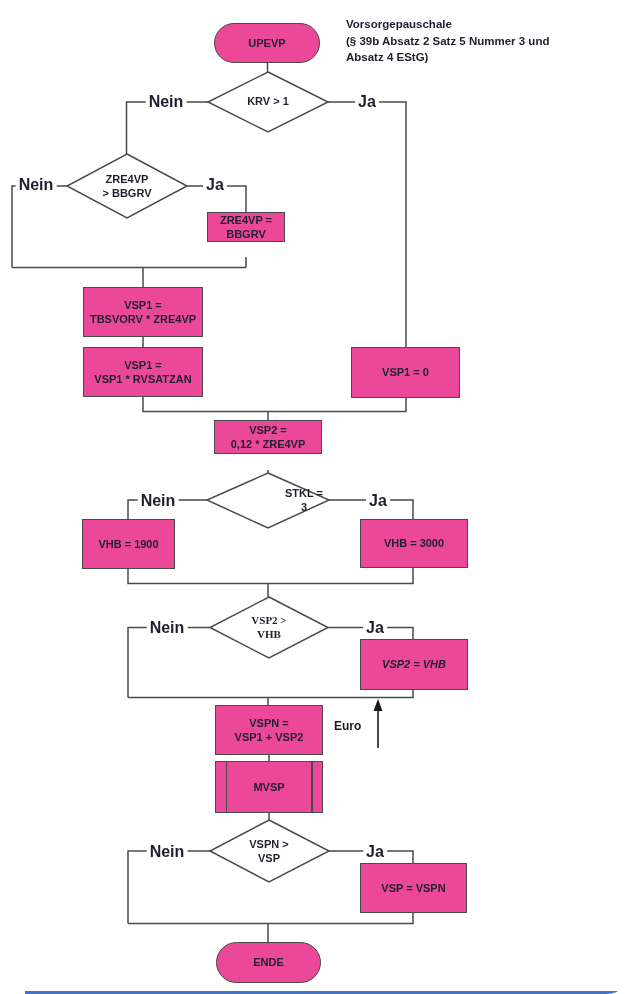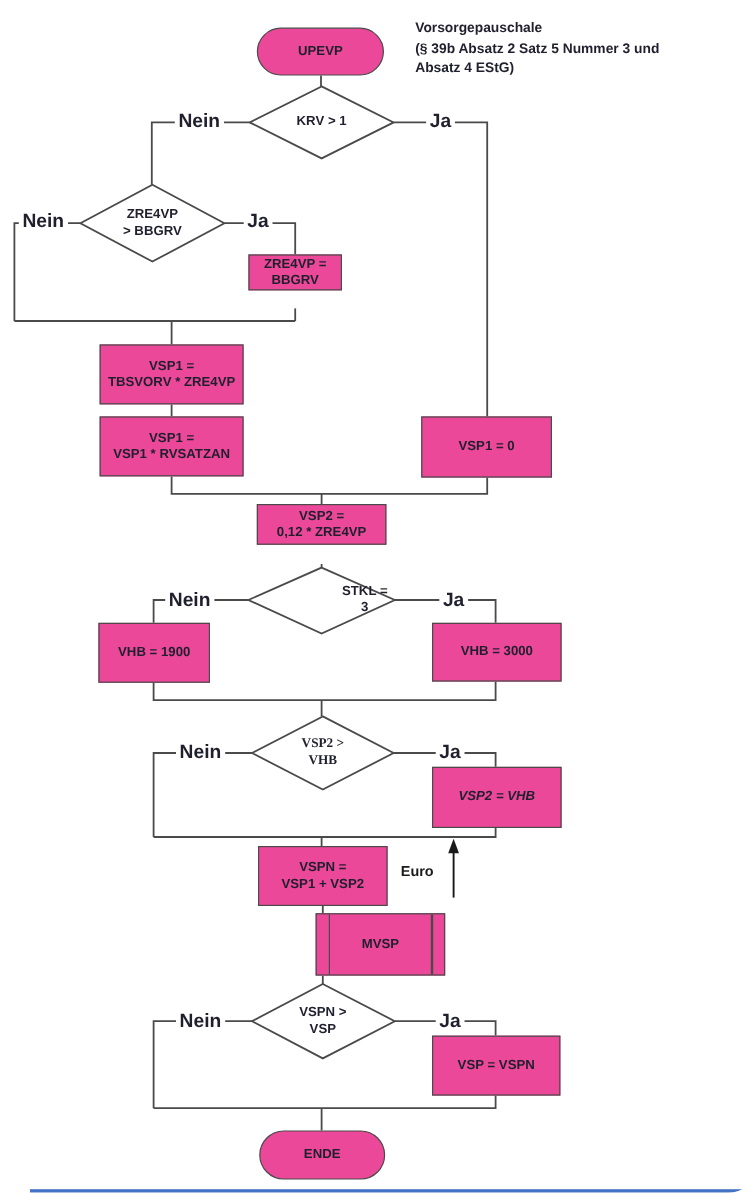--- a/index.html
+++ b/index.html
@@ -141,21 +141,21 @@
     <span>VSP2 = VHB</span>
   </div>
 
   <div class="box" style="left:215px;top:705px;width:108px;height:50px;">
     <span>VSPN =</span>
     <span>VSP1 + VSP2</span>
   </div>
 
   <div class="euro">Euro</div>
 
-  <div class="box" style="left:215px;top:761px;width:108px;height:52px;margin-left:48px;">
+  <div class="box" style="left:215px;top:761px;width:108px;height:52px;">
     <div class="mvsp-bar" style="left:9.5px;"></div>
     <div class="mvsp-bar" style="right:9.5px;"></div>
     <span>MVSP</span>
   </div>
 
   <div class="dlabel" style="left:269px;top:851px;">
     <div>VSPN &gt;</div>
     <div>VSP</div>
   </div>
   <span class="blabel" style="left:167px;top:852px;">Nein</span>

